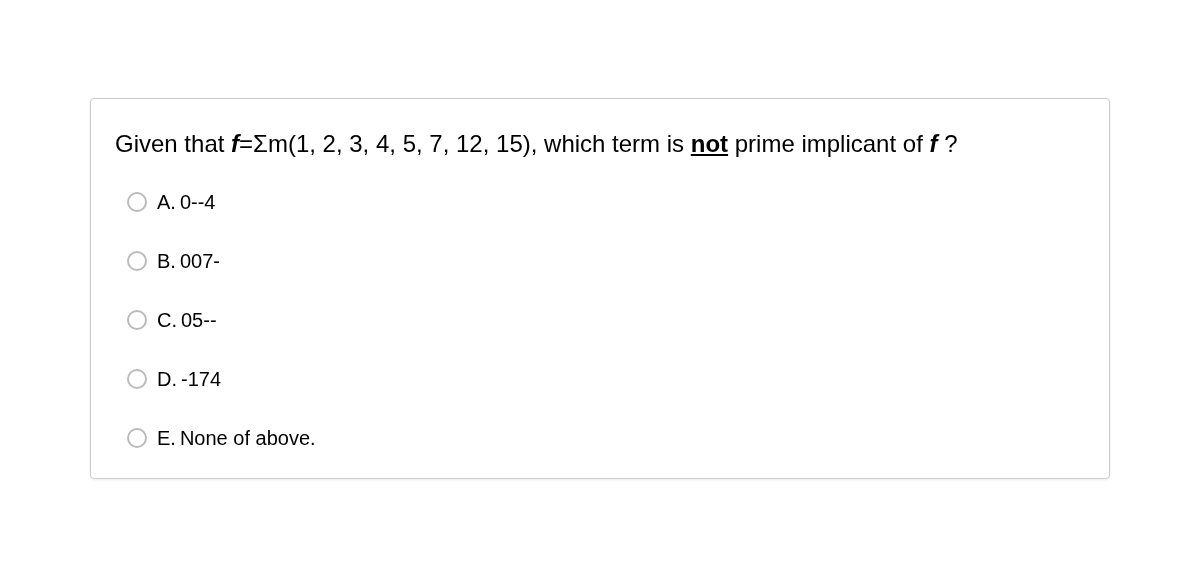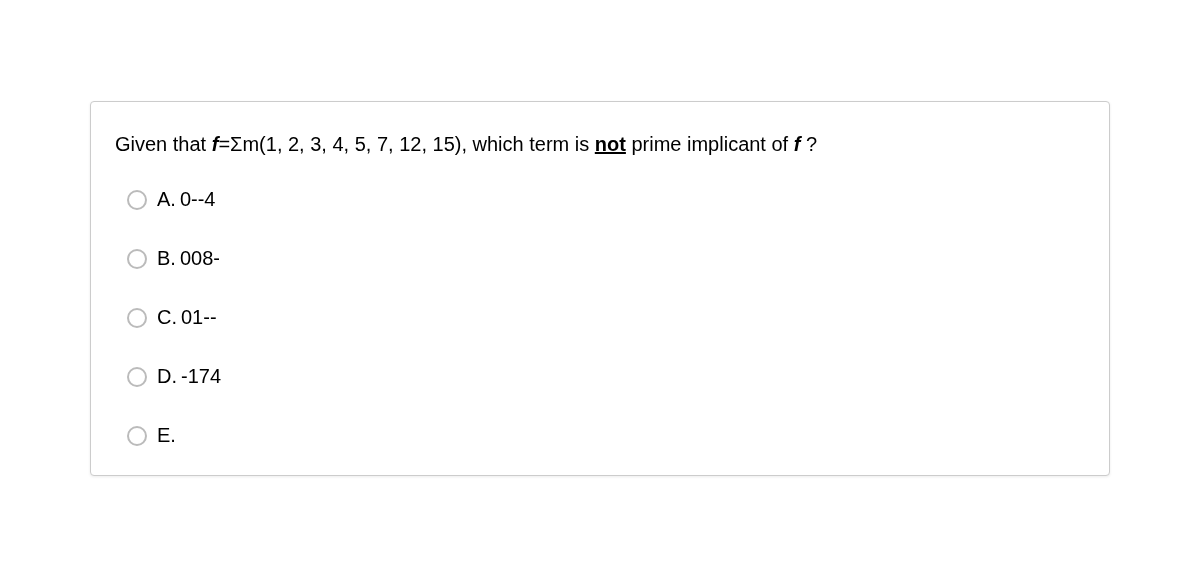--- a/index.html
+++ b/index.html
@@ -19,21 +19,21 @@
     }
     .question-container {
       width: 1020px;
       border: 1px solid #ccc;
       border-radius: 4px;
       box-shadow: 0 1px 3px rgba(0,0,0,0.08);
       padding: 28px 24px 28px 24px;
       background: #fff;
     }
     .question-text {
-      font-size: 20px;
+      font-size: 24px;
       color: #000;
       margin-bottom: 30px;
       line-height: 1.4;
     }
     .question-text .italic-bold {
       font-style: italic;
       font-weight: bold;
     }
     .question-text .underline-bold {
       text-decoration: underline;
@@ -81,37 +81,38 @@
       <div class="radio"></div>
       <div class="option-label">
         <span class="option-letter">A.</span>
         <span>0--4</span>
       </div>
     </div>
     <div class="option-row">
       <div class="radio"></div>
       <div class="option-label">
         <span class="option-letter">B.</span>
-        <span>008-</span>
+        <span>007-</span>
       </div>
     </div>
     <div class="option-row">
       <div class="radio"></div>
       <div class="option-label">
         <span class="option-letter">C.</span>
-        <span>01--</span>
+        <span>05--</span>
       </div>
     </div>
     <div class="option-row">
       <div class="radio"></div>
       <div class="option-label">
         <span class="option-letter">D.</span>
         <span>-174</span>
       </div>
     </div>
     <div class="option-row">
       <div class="radio"></div>
       <div class="option-label">
         <span class="option-letter">E.</span>
+        <span>None of above.</span>
       </div>
     </div>
   </div>
 </div>
 
 </body></html>

